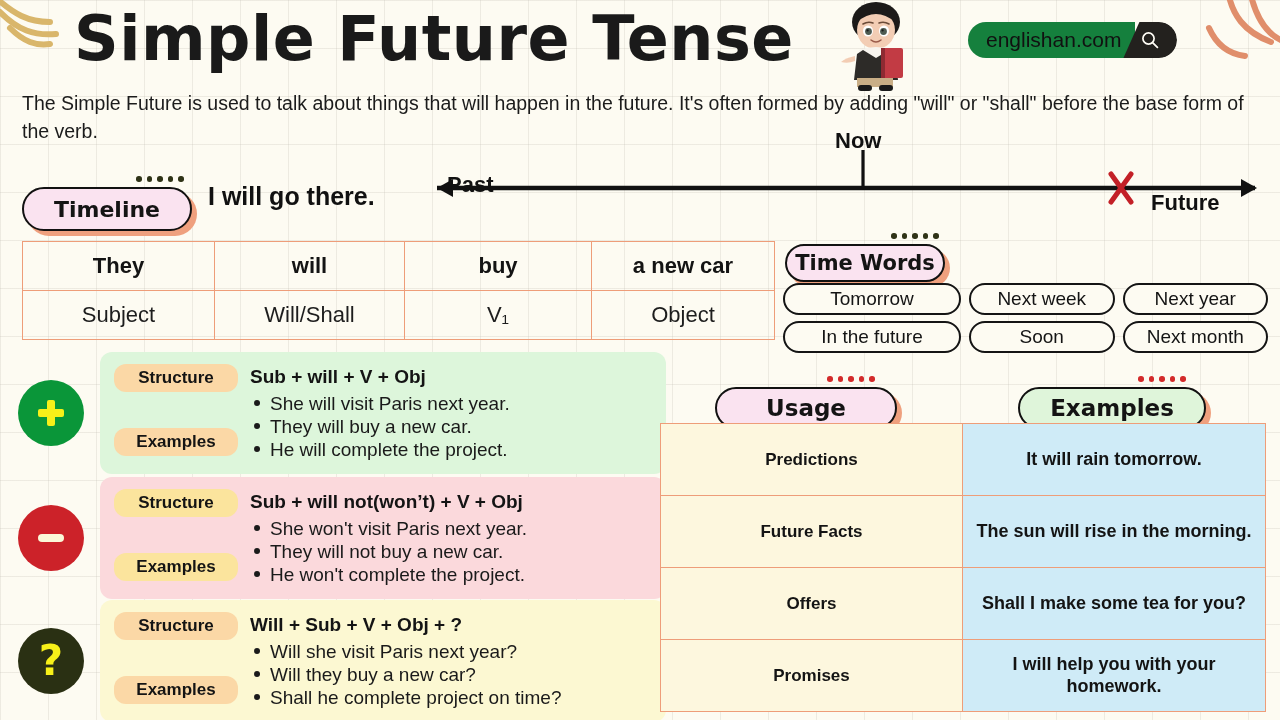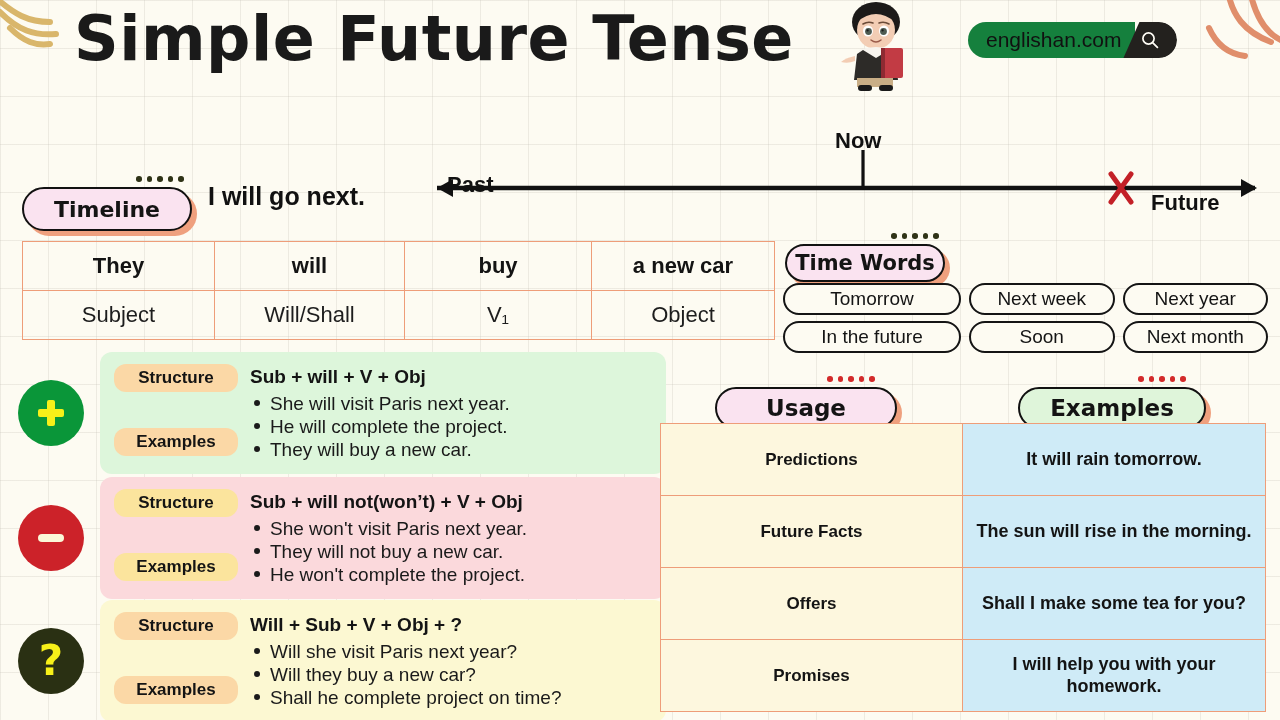--- a/index.html
+++ b/index.html
@@ -222,35 +222,36 @@
   <div class="logo-badge">
     <div class="logo-text">englishan.com</div>
     <div class="logo-search">
       <svg width="20" height="20" viewBox="0 0 20 20">
         <circle cx="8.5" cy="8.5" r="5.6" fill="none" stroke="#FFFDF6" stroke-width="1.7"></circle>
         <line x1="12.6" y1="12.6" x2="17.4" y2="17.4" stroke="#FFFDF6" stroke-width="1.8" stroke-linecap="round"></line>
       </svg>
     </div>
   </div>
 
+  <div class="intro">The Simple Future is used to talk about things that will happen in the future. It's often formed by adding "will" or "shall" before the base form of the verb.</div>
 
   <div class="badge-wrap" id="timeline-badge">
     <div class="badge">
       <span>Timeline</span>
       <span class="dots">
         <i class="dot"></i>
           <i class="dot"></i>
           <i class="dot"></i>
           <i class="dot"></i>
           <i class="dot"></i>
       </span>
     </div>
   </div>
 
-  <div class="example-sentence">I will go next.</div>
+  <div class="example-sentence">I will go there.</div>
 
   <div class="tl">
     <svg width="845" height="105">
       <line x1="12" y1="60" x2="830" y2="60" stroke="#111" stroke-width="4.5"></line>
       <path d="M12 60 l 16 -9 l 0 18 z" fill="#111"></path>
       <path d="M832 60 l -16 -9 l 0 18 z" fill="#111"></path>
       <line x1="438" y1="22" x2="438" y2="60" stroke="#111" stroke-width="3.2"></line>
       <g stroke="#C32027" stroke-width="5" stroke-linecap="round">
         <line x1="686" y1="46" x2="706" y2="74"></line>
         <line x1="706" y1="46" x2="686" y2="74"></line>
@@ -309,22 +310,22 @@
     </div>
     <div class="form-card">
       <div class="lbl-col">
         <div class="tag">Structure</div>
         <div class="tag">Examples</div>
       </div>
       <div class="body-col">
         <div class="structure-line">Sub + will + V + Obj</div>
         <ul class="ex-list">
           <li>She will visit Paris next year.</li>
+          <li>They will buy a new car.</li>
           <li>He will complete the project.</li>
-          <li>They will buy a new car.</li>
         </ul>
       </div>
     </div>
   </div>
 
   <div class="form-row" id="neg-row">
     <div class="form-icon">
       <svg width="34" height="34" viewBox="0 0 34 34">
         <rect x="4" y="13" width="26" height="8" rx="4" fill="#FBF8D8"></rect>
       </svg>

